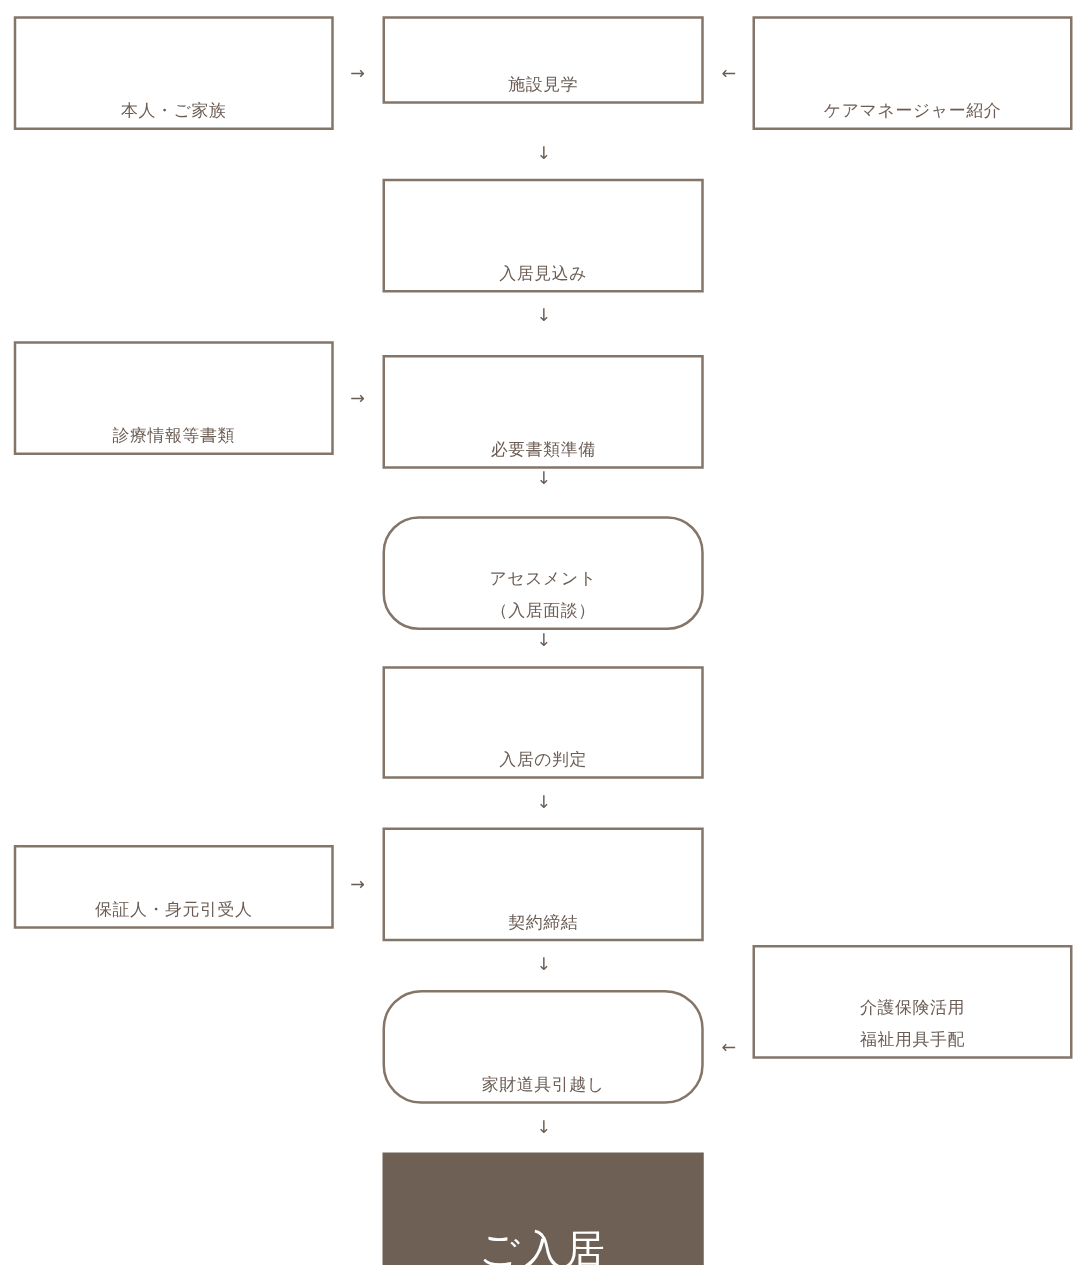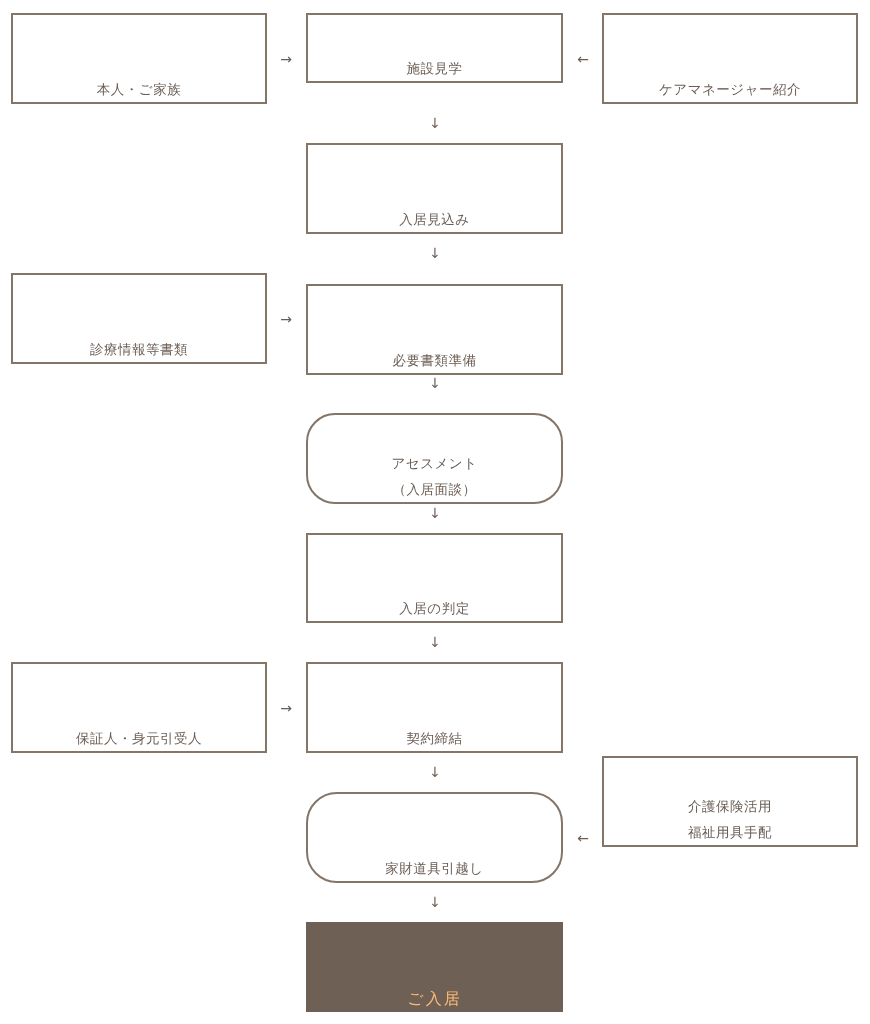--- a/index.html
+++ b/index.html
@@ -1,21 +1,21 @@
 <!DOCTYPE html>
 <html><head>
 <meta charset="utf-8">
 <style>
   html, body { margin:0; padding:0; background:#ffffff; }
   body { width:870px; height:1024px; position:relative; overflow:hidden;
          font-family:"DejaVu Sans","Liberation Sans",sans-serif; color:#6b5d54; }
   .box { position:absolute; box-sizing:border-box; border:2px solid #847569;
          background:#fff; display:flex; flex-direction:column; align-items:center;
          justify-content:flex-end; font-size:13.5px; line-height:26px; letter-spacing:0.5px; font-weight:normal; }
-  .box.final { background:#6f6056; border:none; color:#fdba74; font-size:16px; letter-spacing:2px; }
+  .box.final { background:#6f6056; border:none; color:#ffffff; font-size:32px; letter-spacing:2px; }
   .left { left:11px; width:256px; }
   .center { left:306px; width:257px; }
   .right { left:602px; width:256px; }
   .arrow { position:absolute; color:#6b5d54; font-size:14px; line-height:14px; width:20px; text-align:center; }
   .arrow.down { left:425px; }
   .arrow.r1 { left:276px; }
   .arrow.r2 { left:573px; }
 </style>
 </head>
 <body>
@@ -51,21 +51,21 @@
   <span>アセスメント</span>
   <span>（入居面談）</span>
 </div>
 <span class="arrow down" style="top:506px;">↓</span>
 
 <div class="box center" style="top:533px;height:90px;">
   <span>入居の判定</span>
 </div>
 <span class="arrow down" style="top:635px;">↓</span>
 
-<div class="box left" style="top:662px;height:91px;">
+<div class="box left" style="top:676px;height:67px;">
   <span>保証人・身元引受人</span>
 </div>
 <span class="arrow r1" style="top:701px;">→</span>
 <div class="box center" style="top:662px;height:91px;">
   <span>契約締結</span>
 </div>
 <span class="arrow down" style="top:765px;">↓</span>
 
 <div class="box center" style="top:792px;height:91px;border-radius:31px;">
   <span>家財道具引越し</span>

